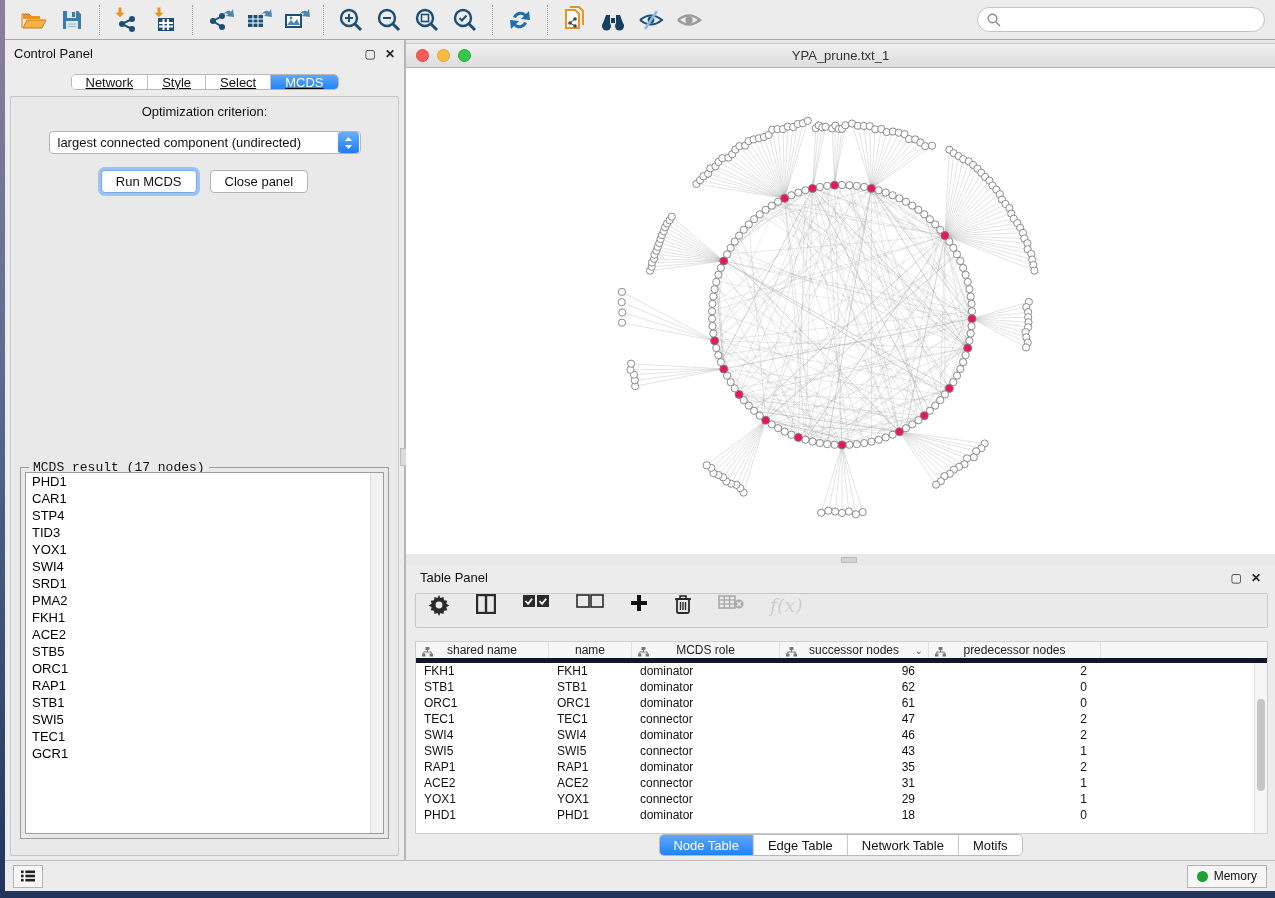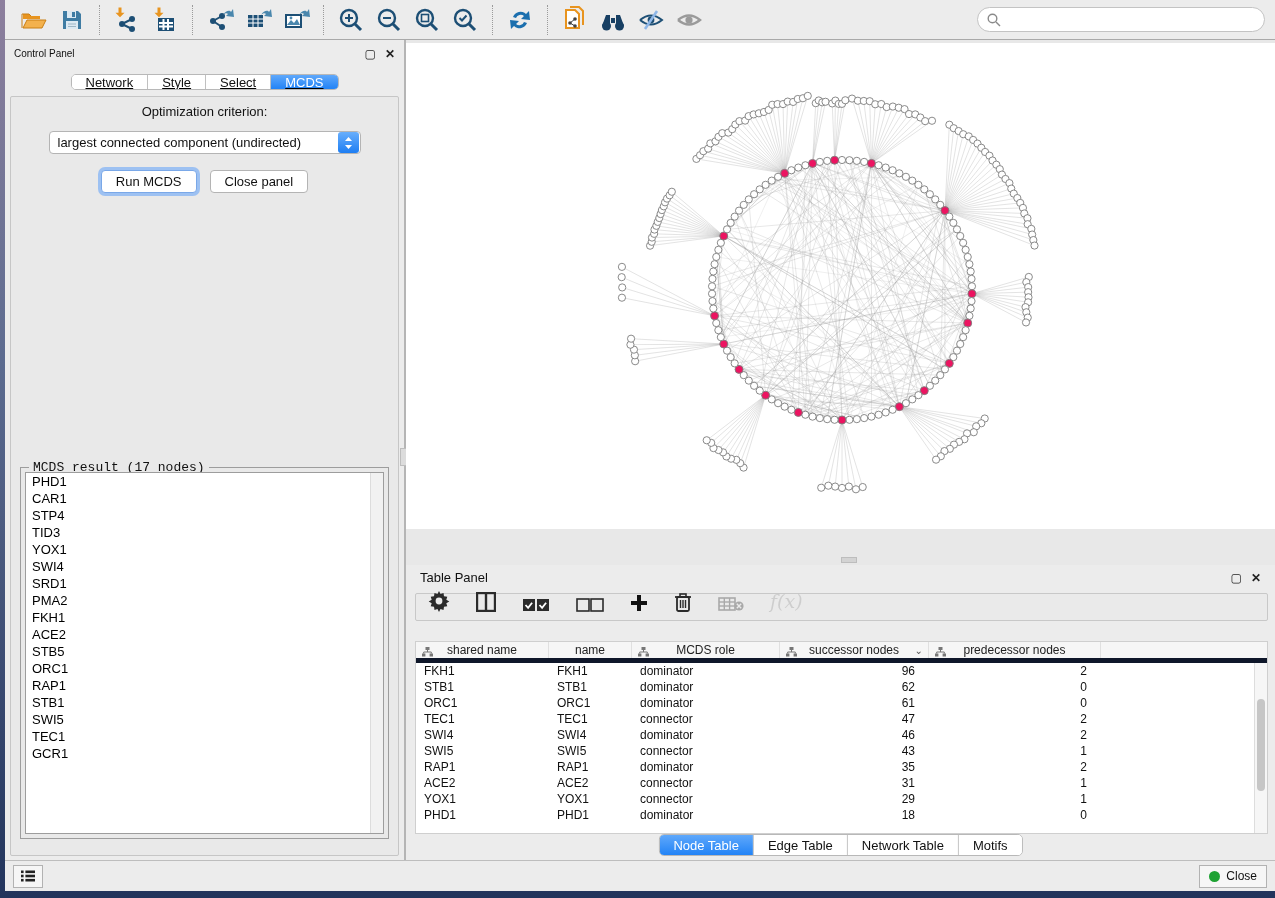--- a/index.html
+++ b/index.html
@@ -15,21 +15,21 @@
     border-bottom:1px solid #a9a9a9; display:flex; align-items:center; padding:0 10px; }
   .tbtn { width:38px; height:32px; display:flex; align-items:center; justify-content:center; cursor:default; }
   .tsep { width:1px; height:30px; border-left:1px dotted #9a9a9a; margin:0 8px; }
   .searchbox { margin-left:auto; width:288px; height:25px; background:#fff; border:1px solid #c3c3c3;
     border-radius:13px; display:flex; align-items:center; padding:0 9px; }
   .searchbox input { border:none; outline:none; flex:1; font-size:12px; background:transparent; margin-left:6px; }
 
   
   .control-panel { position:absolute; left:0; top:40px; width:399px; bottom:31px; background:#ececec; }
   .cp-header { height:27px; display:flex; align-items:center; padding:0 9px; }
-  .cp-title { font-size:10px; color:#111; }
+  .cp-title { font-size:13px; color:#111; }
   .panel-winbtns { margin-left:auto; display:flex; gap:9px; align-items:center; }
   .wb { font-size:12px; color:#222; line-height:1; cursor:default; }
   .cp-body { position:absolute; left:5px; right:5px; top:56px; bottom:4px; background:#e9e9e9;
     border:1px solid #c6c6c6; border-radius:2px; }
   .seg { position:absolute; display:flex; border:1px solid #b8b8b8; border-radius:5px; overflow:hidden; background:#fff; }
   .cp-seg { top:-23px; left:50%; transform:translateX(-50%); height:16px;text-decoration:underline; }
   .seg .segbtn { font-size:13px; color:#111; background:#fff; padding:0 14px; display:flex; align-items:center;
     border-right:1px solid #c0c0c0; cursor:default; white-space:nowrap; }
   .seg .segbtn:last-child { border-right:none; }
   .seg .segbtn.sel { background:linear-gradient(180deg,#5fa8fb,#2283f6); color:#fff; }
@@ -66,22 +66,22 @@
   .net-title { position:absolute; left:0; right:0; text-align:center; font-size:13px; color:#333; }
   .net-canvas { height:486px; background:#fff; }
 
   .h-divider { position:absolute; left:0; right:0; top:515px; height:10px; background:#e8e8e8; }
   .h-grip { position:absolute; left:50%; top:2px; width:16px; height:6px; background:#d3d3d3; border:1px solid #bdbdbd; }
 
   
   .table-panel { position:absolute; left:0; right:0; top:525px; bottom:0; background:#ececec; }
   .tp-header { height:25px; display:flex; align-items:center; padding:0 14px; }
   .tp-title { font-size:13px; color:#111; }
-  .tp-toolbar { position:absolute; left:9px; right:7px; top:28px; height:28px; background:#eaeaea;
-    border:1px solid #c8c8c8; border-radius:2px; display:flex; align-items:flex-end; padding:8px 12px; gap:26px; }
+  .tp-toolbar { position:absolute; left:9px; right:7px; top:28px; height:35px; background:#eaeaea;
+    border:1px solid #c8c8c8; border-radius:2px; display:flex; align-items:flex-start; padding:0 12px; gap:26px; }
   .tpi { display:flex; align-items:center; justify-content:center; cursor:default; }
   .tpi.disabled { opacity:.35; }
   .fx { font-family:"DejaVu Serif", serif; font-style:italic; font-size:19px; color:#9a9a9a; }
 
   .datatable { position:absolute; left:9px; right:7px; top:76px; height:193px; background:#fff;
     border:1px solid #cfcfcf; overflow:hidden; }
   .thead { display:flex; height:21px; background:#f6f6f6; border-bottom:5px solid #0f172a; }
   .th { position:relative; border-right:1px solid #e0e0e0; display:flex; align-items:center;
     justify-content:center; font-size:12px; color:#222; cursor:default; }
   .th .tree-ico { position:absolute; left:6px; top:5px; }
@@ -322,20 +322,26 @@
       </div>
     </div>
   </div>
 
   <div class="v-divider"></div>
   <div class="v-grip"></div>
 
   <div class="right">
 
     <div class="net-window">
+      <div class="net-titlebar">
+        <span class="tl red"></span>
+        <span class="tl yel"></span>
+        <span class="tl grn"></span>
+        <span class="net-title">YPA_prune.txt_1</span>
+      </div>
       <div class="net-canvas">
         <svg width="874" height="486" viewBox="0 0 874 486">
             <g>
               <line x1="465.4445797653494" y1="120.37845079749665" x2="443.42154541215984" y2="117.21201648960238" stroke="#9a9a9a" stroke-width="0.7" opacity="0.32"></line>
               <line x1="465.4445797653494" y1="120.37845079749665" x2="479.6864211180059" y2="124.56023272686178" stroke="#9a9a9a" stroke-width="0.7" opacity="0.32"></line>
               <line x1="465.4445797653494" y1="120.37845079749665" x2="413.83211495775885" y2="118.90400133979992" stroke="#9a9a9a" stroke-width="0.7" opacity="0.32"></line>
               <line x1="465.4445797653494" y1="120.37845079749665" x2="314.85767620251124" y2="294.1650016955834" stroke="#9a9a9a" stroke-width="0.7" opacity="0.32"></line>
               <line x1="465.4445797653494" y1="120.37845079749665" x2="421.1811167142297" y2="376.1526255953115" stroke="#9a9a9a" stroke-width="0.7" opacity="0.32"></line>
               <line x1="465.4445797653494" y1="120.37845079749665" x2="512.4120827980215" y2="352.17220926874313" stroke="#9a9a9a" stroke-width="0.7" opacity="0.32"></line>
               <line x1="465.4445797653494" y1="120.37845079749665" x2="465.4445797653494" y2="373.62154920250333" stroke="#9a9a9a" stroke-width="0.7" opacity="0.32"></line>
@@ -1176,16 +1182,16 @@
             <rect x="1" y="5.7" width="2.6" height="2.6"></rect>
             <rect x="1" y="9.9" width="2.6" height="2.6"></rect>
         <rect x="5.4" y="1.5" width="9.6" height="2.6"></rect>
             <rect x="5.4" y="5.7" width="9.6" height="2.6"></rect>
             <rect x="5.4" y="9.9" width="9.6" height="2.6"></rect>
           </g>
       </svg>
     </span>
     <span class="memory-btn">
       <span class="memdot"></span>
-      <span>Close</span>
+      <span>Memory</span>
     </span>
   </div>
 </div>
 
 </body></html>

